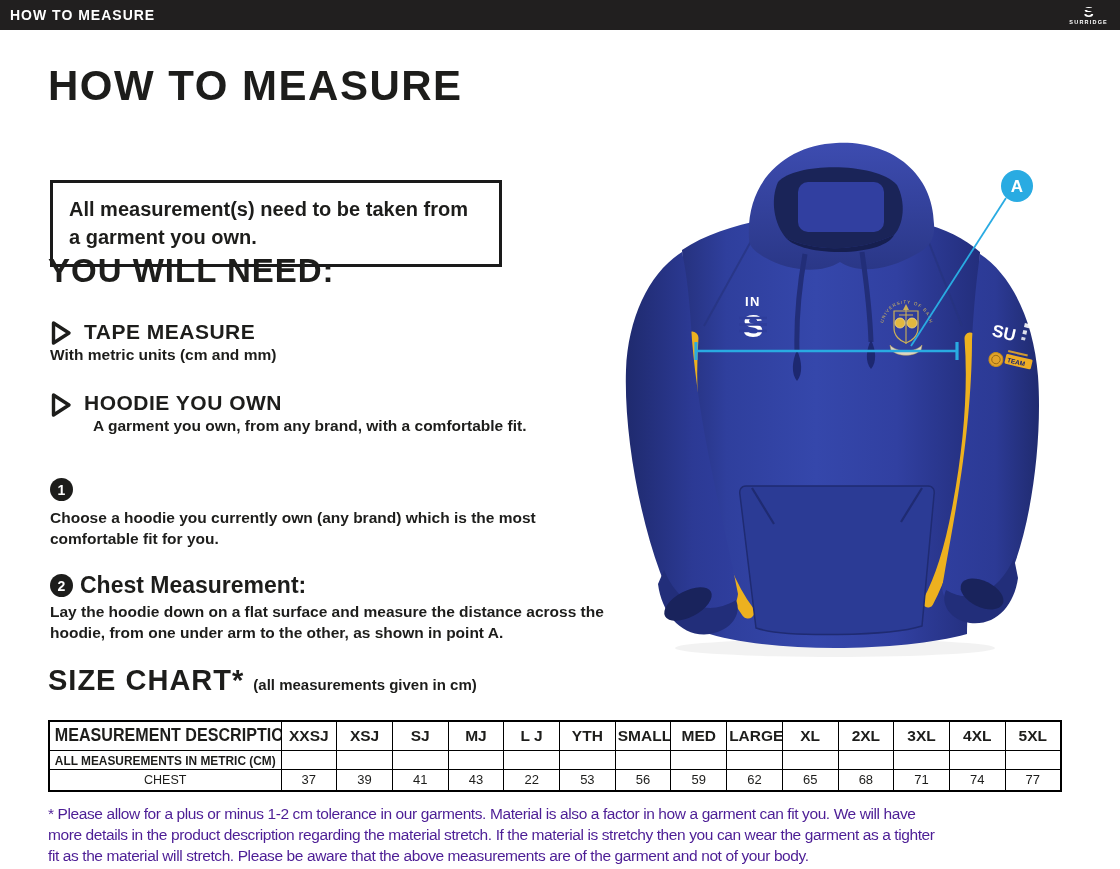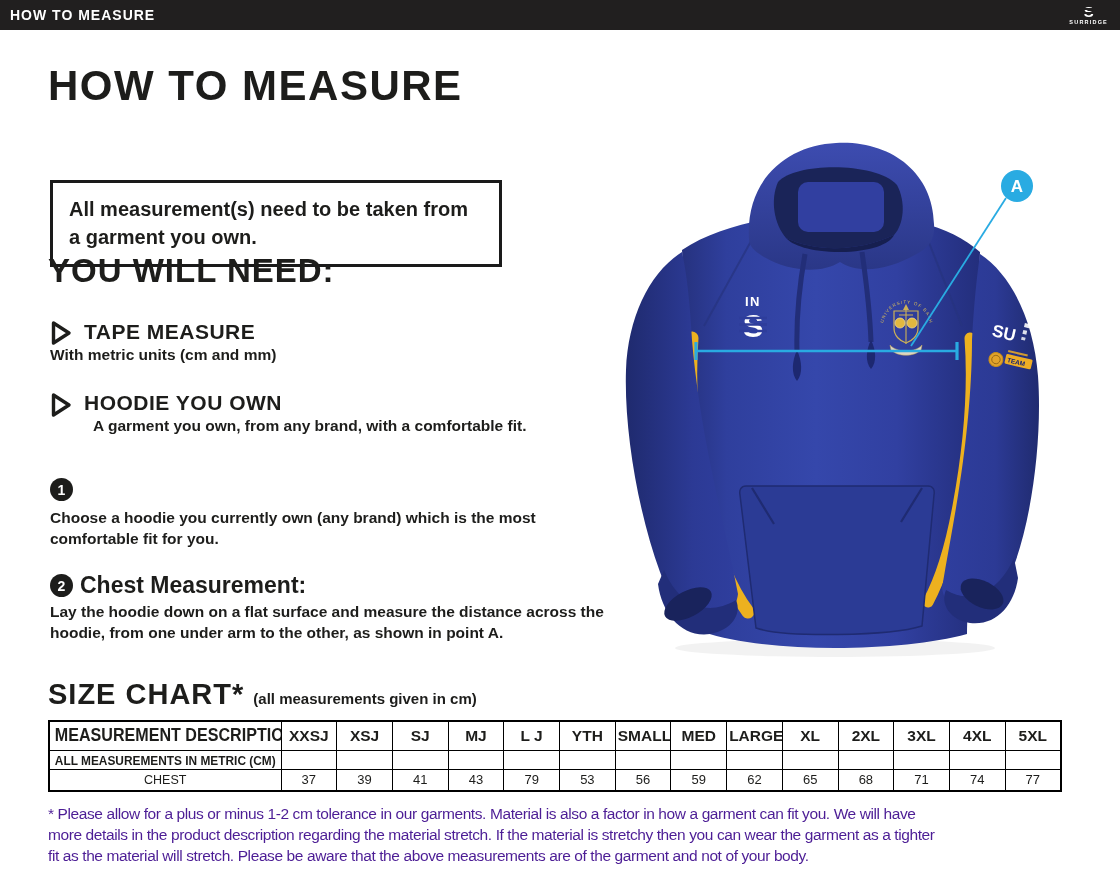--- a/index.html
+++ b/index.html
@@ -21,21 +21,21 @@
   .note-box { position:absolute; left:50px; top:141px; width:452px; border:3px solid #1a1a1a;
     padding:12px 16px; font-size:20px; font-weight:bold; line-height:1.42;margin-top:39px; }
   .h2 { position:absolute; font-size:33px; font-weight:bold; letter-spacing:1px; }
   .tri { position:absolute; width:22px; height:26px; }
   .need-title { position:absolute; font-size:21px; font-weight:bold; letter-spacing:0.5px; }
   .need-desc { position:absolute; font-size:15.5px; font-weight:bold; }
   .step-circle { position:absolute; width:23px; height:23px; border-radius:50%; background:#1d1d1b;
     color:#fff; font-size:14px; font-weight:bold; display:flex; align-items:center; justify-content:center; }
   .step-title { position:absolute; font-size:23px; font-weight:bold; }
   .step-body { position:absolute; font-size:15.5px; font-weight:bold; line-height:1.38; }
-  .schart-head { position:absolute; left:48px; top:664px; display:flex; align-items:baseline;margin-top:14px; }
+  .schart-head { position:absolute; left:48px; top:664px; display:flex; align-items:baseline; }
   .schart-head .big { font-size:29px; font-weight:bold; letter-spacing:1px; }
   .schart-head .small { font-size:15px; font-weight:bold; margin-left:9px; }
   
   table.size-table { position:absolute; left:48px; top:720px; width:1014px; border-collapse:collapse;
     border:2.2px solid #000; table-layout:fixed; }
   table.size-table th, table.size-table td { border:1.6px solid #000; text-align:center; padding:0 2px;
     overflow:hidden; white-space:nowrap; }
   table.size-table thead tr { height:29px; }
   table.size-table tr.metric-row { height:18px; }
   table.size-table tr.data-row { height:22px; }
@@ -130,21 +130,21 @@
           <td></td>
           <td></td>
           <td></td>
         </tr>
       <tr class="data-row">
           <td class="row-label">CHEST</td>
           <td class="val">37</td>
           <td class="val">39</td>
           <td class="val">41</td>
           <td class="val">43</td>
-          <td class="val">79</td>
+          <td class="val">22</td>
           <td class="val">53</td>
           <td class="val">56</td>
           <td class="val">59</td>
           <td class="val">62</td>
           <td class="val">65</td>
           <td class="val">68</td>
           <td class="val">71</td>
           <td class="val">74</td>
           <td class="val">77</td>
         </tr>

